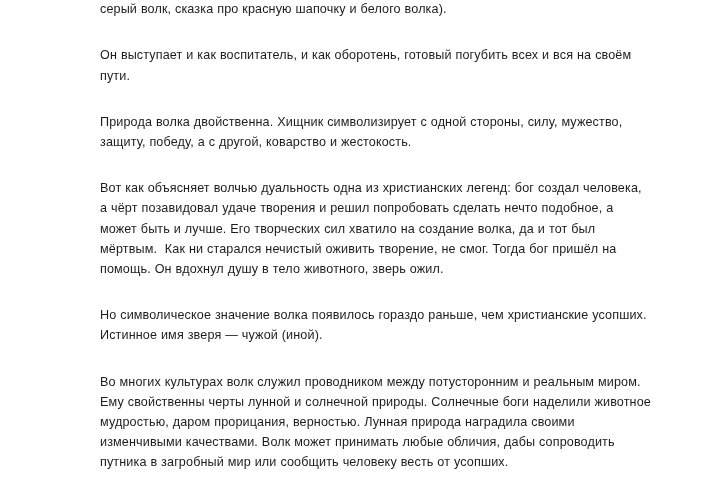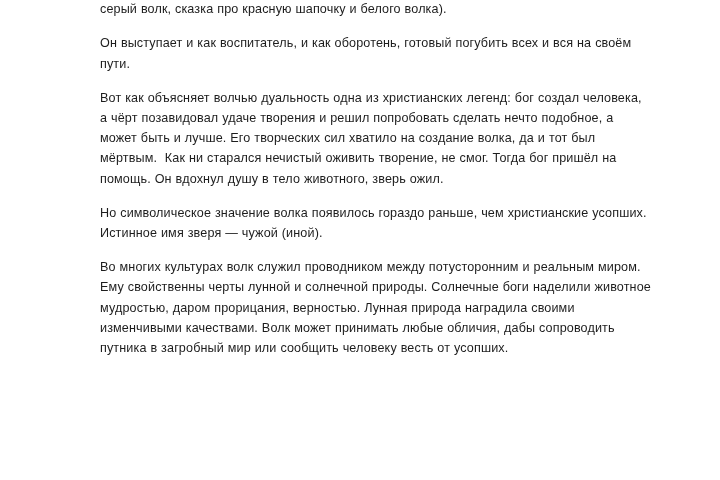--- a/index.html
+++ b/index.html
@@ -39,33 +39,34 @@
   }
 
   .para {
     margin: 0 0 0 0;
     padding: 0;
     white-space: pre-wrap;   
   }
 
   
   .para + .para {
-    margin-top: 14px;
+    margin-top: 26px;
   }
 </style>
 </head>
 <body>
 
 <div id="doc-viewport">
   <div id="article">
 
     <p class="para">шапочка, волк и коза), а вот спешит на помощь, преданнее него друга нет (Иван царевич и серый волк, сказка про красную шапочку и белого волка).</p>
 
     <p class="para">Он выступает и как воспитатель, и как оборотень, готовый погубить всех и вся на своём пути.</p>
 
+    <p class="para">Природа волка двойственна. Хищник символизирует с одной стороны, силу, мужество, защиту, победу, а с другой, коварство и жестокость.</p>
 
     <p class="para">Вот как объясняет волчью дуальность одна из христианских легенд: бог создал человека, а чёрт позавидовал удаче творения и решил попробовать сделать нечто подобное, а может быть и лучше. Его творческих сил хватило на создание волка, да и тот был мёртвым.  Как ни старался нечистый оживить творение, не смог. Тогда бог пришёл на помощь. Он вдохнул душу в тело животного, зверь ожил.</p>
 
     <p class="para">Но символическое значение волка появилось гораздо раньше, чем христианские усопших. Истинное имя зверя — чужой (иной).</p>
 
     <p class="para">Во многих культурах волк служил проводником между потусторонним и реальным миром. Ему свойственны черты лунной и солнечной природы. Солнечные боги наделили животное мудростью, даром прорицания, верностью. Лунная природа наградила своими изменчивыми качествами. Волк может принимать любые обличия, дабы сопроводить путника в загробный мир или сообщить человеку весть от усопших.</p>
 
   </div>
 </div>
 

